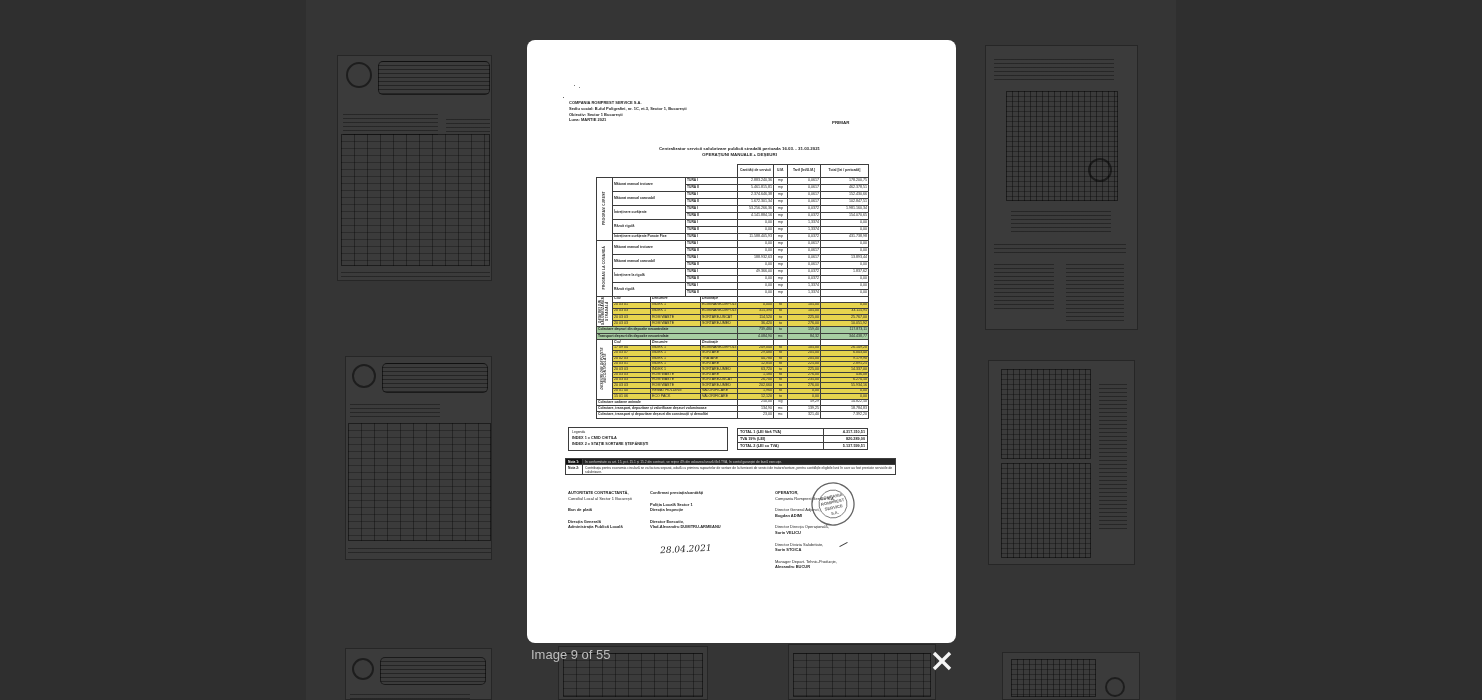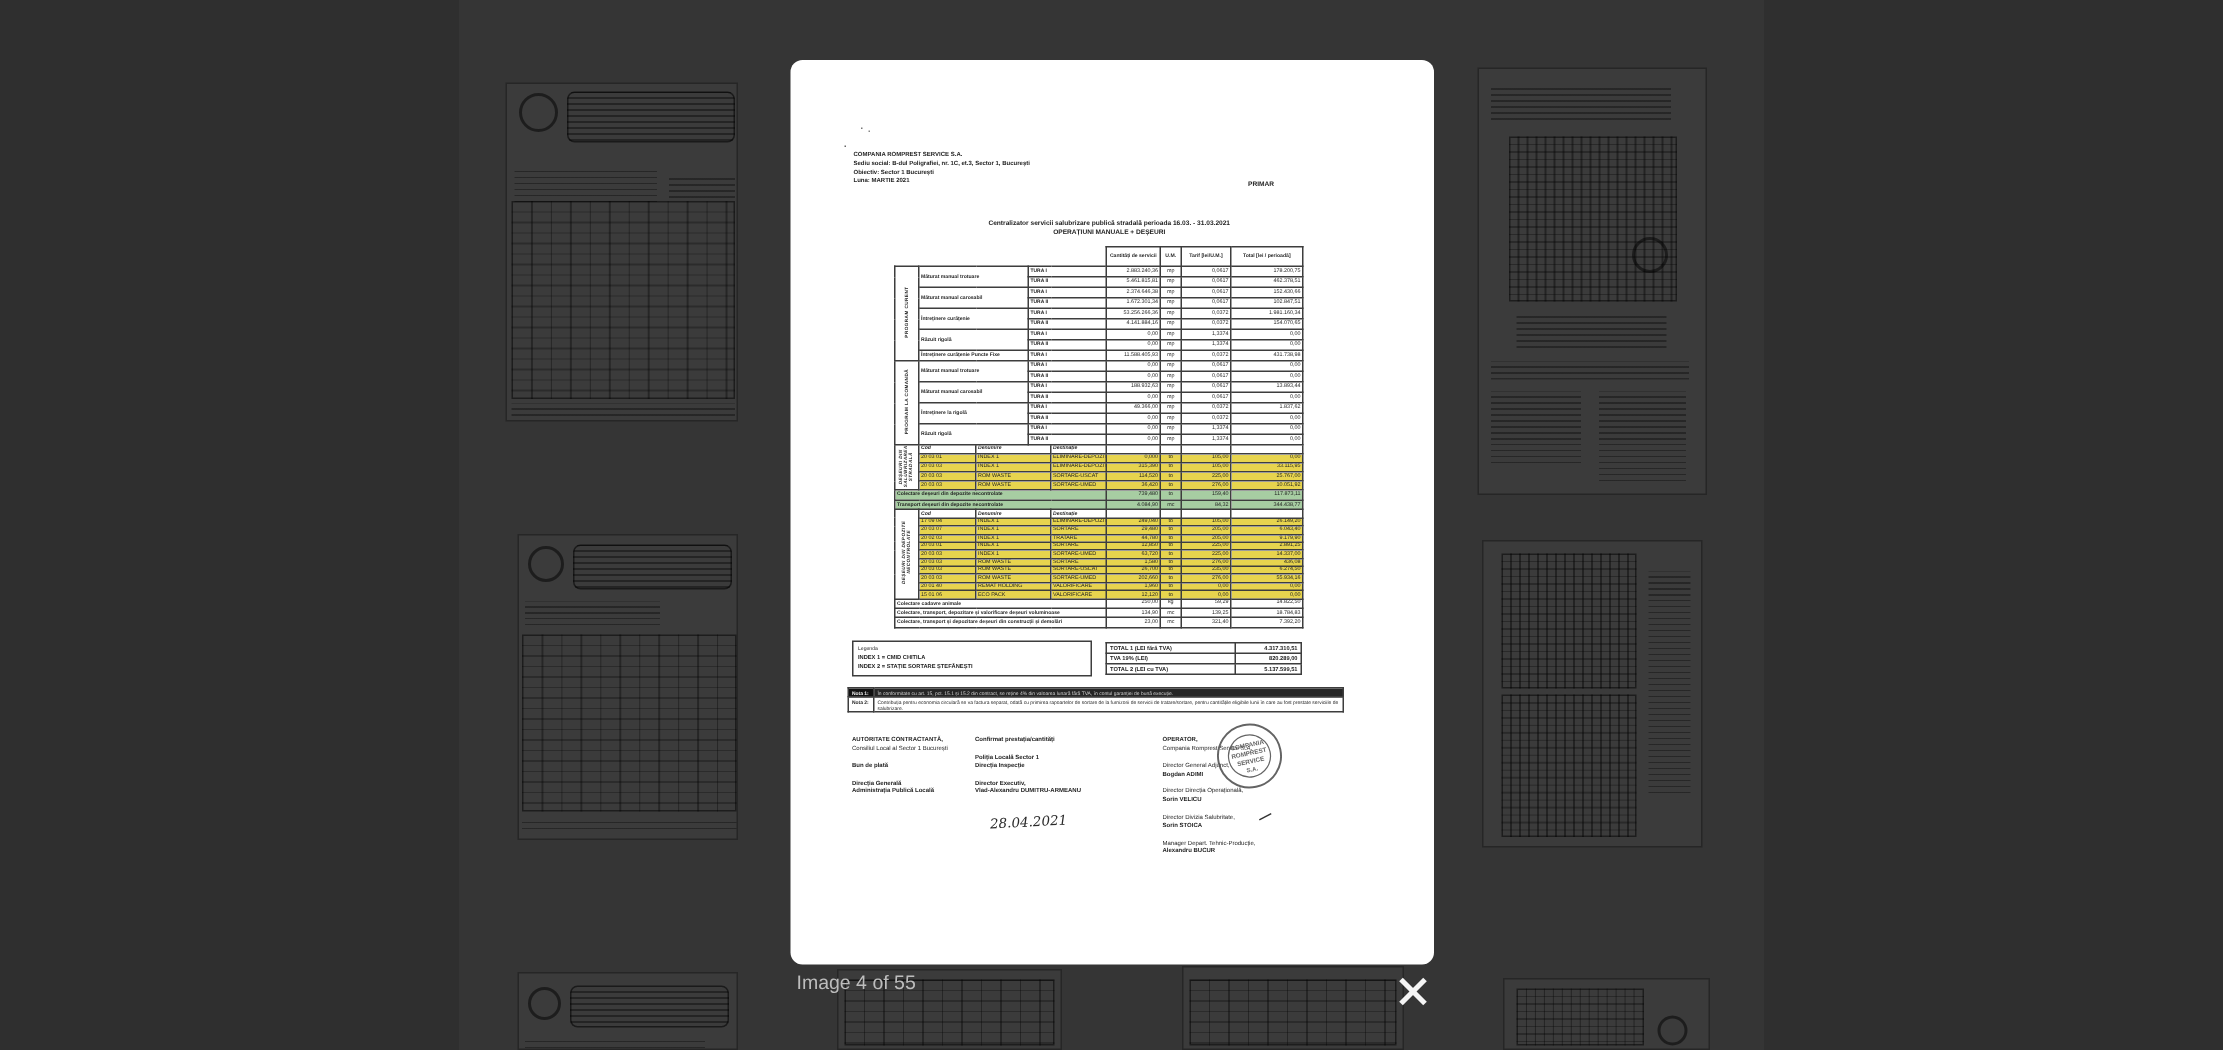--- a/index.html
+++ b/index.html
@@ -592,18 +592,18 @@
       <circle cx="23" cy="23" r="21" fill="none" stroke="#4a4a4a" stroke-width="1.3"></circle>
       <circle cx="23" cy="23" r="14" fill="none" stroke="#4a4a4a" stroke-width="0.8"></circle>
       <text x="23" y="17" text-anchor="middle" font-size="4.2" fill="#4a4a4a" font-weight="bold">COMPANIA</text>
       <text x="23" y="22.5" text-anchor="middle" font-size="4.2" fill="#4a4a4a" font-weight="bold">ROMPREST</text>
       <text x="23" y="28" text-anchor="middle" font-size="4.2" fill="#4a4a4a" font-weight="bold">SERVICE</text>
       <text x="23" y="33.5" text-anchor="middle" font-size="4" fill="#4a4a4a" font-weight="bold">S.A.</text>
     </svg>
   </div>
 </div>
 
-<div class="counter">Image 4 of 55</div>
+<div class="counter">Image 9 of 55</div>
 
 <svg class="closebtn" viewBox="0 0 26 26">
   <line x1="5" y1="5" x2="21" y2="21" stroke="#f5f5f5" stroke-width="3.4"></line>
   <line x1="21" y1="5" x2="5" y2="21" stroke="#f5f5f5" stroke-width="3.4"></line>
 </svg>
 
 </body></html>

